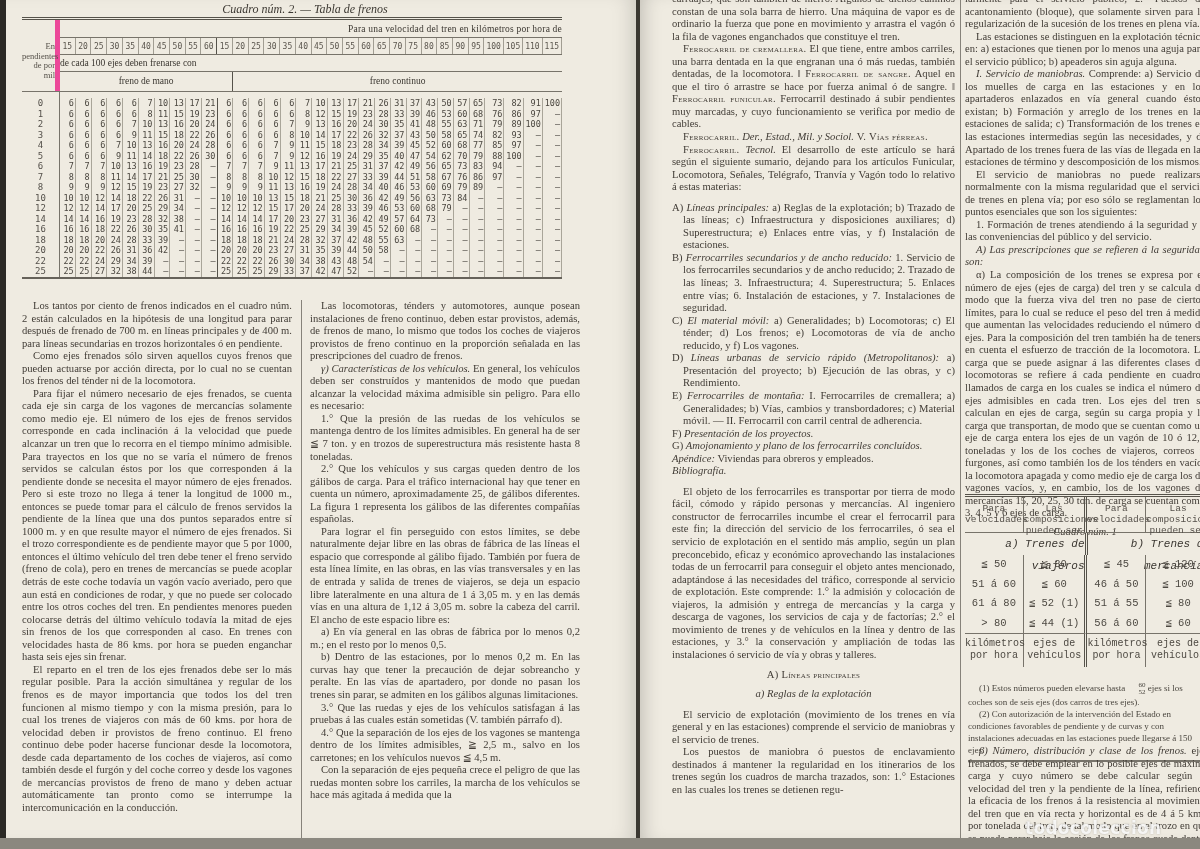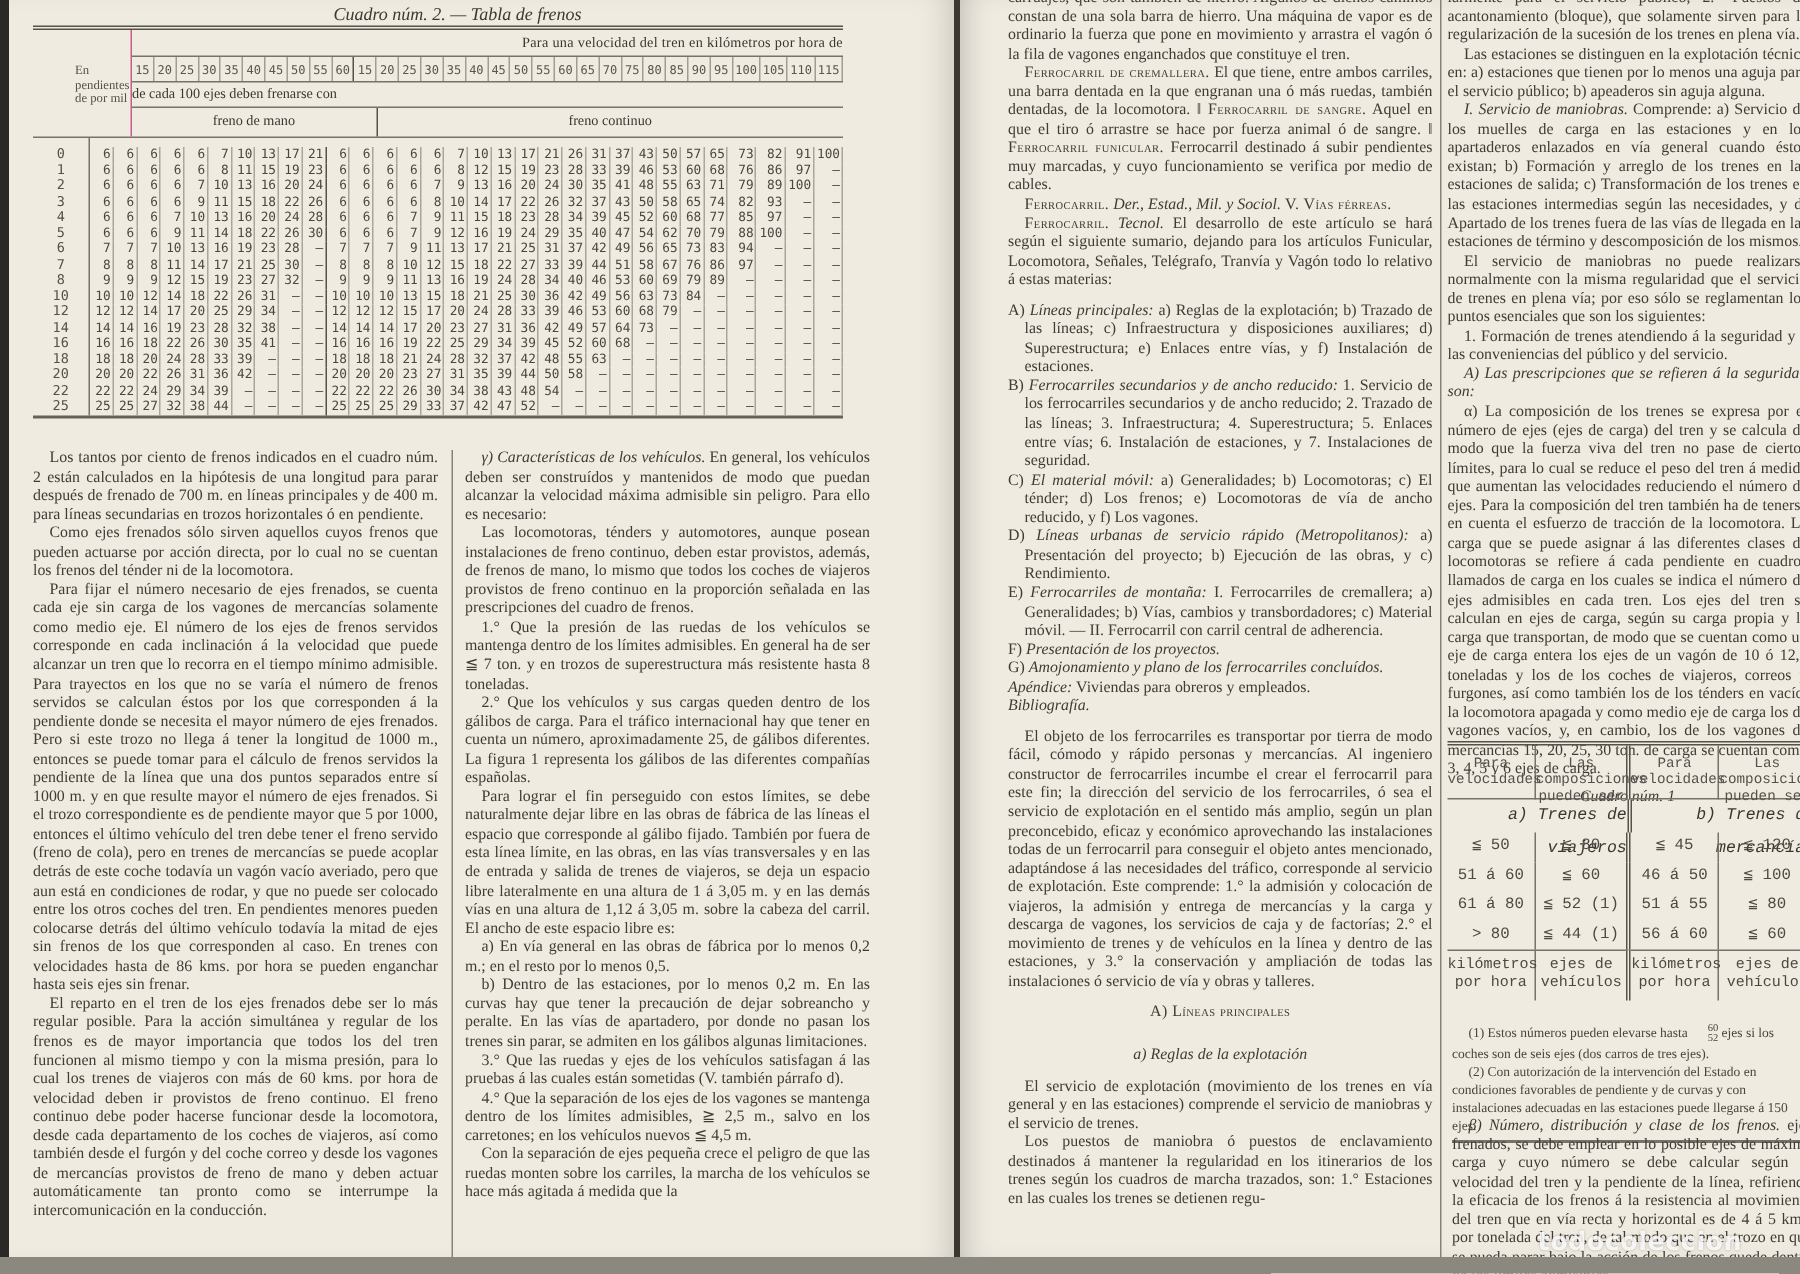--- a/index.html
+++ b/index.html
@@ -12,21 +12,21 @@
   .page.right { left: 640px; width: 560px; box-shadow: inset 14px 0 20px -12px rgba(0,0,0,.22); }
   .binding-left { position: absolute; left: 0; top: 0; width: 8px; height: 849px; background: #2b2925; }
   .gutter { position: absolute; left: 636px; top: 0; width: 4px; height: 838px; background: #3b3832; }
   .bottom-edge { position: absolute; left: 0; top: 838px; width: 1200px; height: 11px; background: #8b887f; }
 
   
   .caption { position: absolute; font-style: italic; font-size: 12px; text-align: center; color: #3c3832; }
   .t2-caption { left: 80px; top: 2px; width: 450px; }
   .t2 { position: absolute; left: 22px; top: 17px; width: 540px; border-top: 3px double #55524a; font-family: "DejaVu Sans Mono", monospace; }
   .t2-head { display: flex; border-bottom: 1px solid #77736a; }
-  .t2-stub { width: 38px; border-right: 1px solid #ec4899; font-family: "Liberation Serif", serif; font-size: 8.5px; line-height: 9.5px; text-align: left; padding-top: 22px; color: #555049; margin-left: 28px; }
+  .t2-stub { width: 38px; border-right: 5px solid #ec4899; font-family: "Liberation Serif", serif; font-size: 8.5px; line-height: 9.5px; text-align: right; padding-top: 22px; color: #555049; }
   .t2-headmain { flex: 1; }
   .t2-h1 { font-family: "Liberation Serif", serif; font-size: 9.5px; text-align: right; height: 18px; line-height: 18px; border-bottom: 1px solid #77736a; letter-spacing: .2px; }
   .t2-speeds { display: flex; height: 17px; border-bottom: 1px solid #77736a; }
   .t2-speeds span { flex: 1; font-size: 8px; text-align: center; line-height: 17px; border-right: 1px solid #a19d92; color: #5a554d; }
   .t2-speeds span.wide { flex: 1.25; }
   .t2-h2 { font-family: "Liberation Serif", serif; font-size: 9.5px; height: 17px; line-height: 17px; border-bottom: 1px solid #77736a; }
   .t2-h3 { display: flex; height: 19px; font-family: "Liberation Serif", serif; font-size: 9.5px; }
   .t2-h3 .hand { width: 34.5%; text-align: center; line-height: 19px; border-right: 1px solid #55524a; }
   .t2-h3 .cont { flex: 1; text-align: center; line-height: 19px; }
   .t2-body { display: flex; }
@@ -718,22 +718,22 @@
   <div class="vrule"></div>
 
   <div class="col l1">
     <p>Los tantos por ciento de frenos indicados en el cuadro núm. 2 están calculados en la hipótesis de una longitud para parar después de frenado de 700 m. en líneas principales y de 400 m. para líneas secundarias en trozos horizontales ó en pendiente.</p>
     <p>Como ejes frenados sólo sirven aquellos cuyos frenos que pueden actuarse por acción directa, por lo cual no se cuentan los frenos del ténder ni de la locomotora.</p>
     <p>Para fijar el número necesario de ejes frenados, se cuenta cada eje sin carga de los vagones de mercancías solamente como medio eje. El número de los ejes de frenos servidos corresponde en cada inclinación á la velocidad que puede alcanzar un tren que lo recorra en el tiempo mínimo admisible. Para trayectos en los que no se varía el número de frenos servidos se calculan éstos por los que corresponden á la pendiente donde se necesita el mayor número de ejes frenados. Pero si este trozo no llega á tener la longitud de 1000 m., entonces se puede tomar para el cálculo de frenos servidos la pendiente de la línea que una dos puntos separados entre sí 1000 m. y en que resulte mayor el número de ejes frenados. Si el trozo correspondiente es de pendiente mayor que 5 por 1000, entonces el último vehículo del tren debe tener el freno servido (freno de cola), pero en trenes de mercancías se puede acoplar detrás de este coche todavía un vagón vacío averiado, pero que aun está en condiciones de rodar, y que no puede ser colocado entre los otros coches del tren. En pendientes menores pueden colocarse detrás del último vehículo todavía la mitad de ejes sin frenos de los que corresponden al caso. En trenes con velocidades hasta de 86 kms. por hora se pueden enganchar hasta seis ejes sin frenar.</p>
     <p>El reparto en el tren de los ejes frenados debe ser lo más regular posible. Para la acción simultánea y regular de los frenos es de mayor importancia que todos los del tren funcionen al mismo tiempo y con la misma presión, para lo cual los trenes de viajeros con más de 60 kms. por hora de velocidad deben ir provistos de freno continuo. El freno continuo debe poder hacerse funcionar desde la locomotora, desde cada departamento de los coches de viajeros, así como también desde el furgón y del coche correo y desde los vagones de mercancías provistos de freno de mano y deben actuar automáticamente tan pronto como se interrumpe la intercomunicación en la conducción.</p>
   </div>
 
   <div class="col l2">
+    <p>Las locomotoras, ténders y automotores, aunque posean instalaciones de freno continuo, deben estar provistos, además, de frenos de mano, lo mismo que todos los coches de viajeros provistos de freno continuo en la proporción señalada en las prescripciones del cuadro de frenos.</p>
     <p><span class="it">γ) Características de los vehículos.</span><span> En general, los vehículos deben ser construídos y mantenidos de modo que puedan alcanzar la velocidad máxima admisible sin peligro. Para ello es necesario:</span></p>
-    <p>Las locomotoras, ténders y automotores, aunque posean instalaciones de freno continuo, deben estar provistos, además, de frenos de mano, lo mismo que todos los coches de viajeros provistos de freno continuo en la proporción señalada en las prescripciones del cuadro de frenos.</p>
     <p>1.° Que la presión de las ruedas de los vehículos se mantenga dentro de los límites admisibles. En general ha de ser ≦ 7 ton. y en trozos de superestructura más resistente hasta 8 toneladas.</p>
     <p>2.° Que los vehículos y sus cargas queden dentro de los gálibos de carga. Para el tráfico internacional hay que tener en cuenta un número, aproximadamente 25, de gálibos diferentes. La figura 1 representa los gálibos de las diferentes compañías españolas.</p>
     <p>Para lograr el fin perseguido con estos límites, se debe naturalmente dejar libre en las obras de fábrica de las líneas el espacio que corresponde al gálibo fijado. También por fuera de esta línea límite, en las obras, en las vías transversales y en las de entrada y salida de trenes de viajeros, se deja un espacio libre lateralmente en una altura de 1 á 3,05 m. y en las demás vías en una altura de 1,12 á 3,05 m. sobre la cabeza del carril. El ancho de este espacio libre es:</p>
     <p>a) En vía general en las obras de fábrica por lo menos 0,2 m.; en el resto por lo menos 0,5.</p>
     <p>b) Dentro de las estaciones, por lo menos 0,2 m. En las curvas hay que tener la precaución de dejar sobreancho y peralte. En las vías de apartadero, por donde no pasan los trenes sin parar, se admiten en los gálibos algunas limitaciones.</p>
     <p>3.° Que las ruedas y ejes de los vehículos satisfagan á las pruebas á las cuales están sometidas (V. también párrafo d).</p>
     <p>4.° Que la separación de los ejes de los vagones se mantenga dentro de los límites admisibles, ≧ 2,5 m., salvo en los carretones; en los vehículos nuevos ≦ 4,5 m.</p>
     <p>Con la separación de ejes pequeña crece el peligro de que las ruedas monten sobre los carriles, la marcha de los vehículos se hace más agitada á medida que la</p>
   </div>
 
@@ -755,21 +755,21 @@
         <p><span>E) </span><span class="it">Ferrocarriles de montaña:</span><span> I. Ferrocarriles de cremallera; a) Generalidades; b) Vías, cambios y transbordadores; c) Material móvil. — II. Ferrocarril con carril central de adherencia.</span></p>
         <p><span>F) </span><span class="it">Presentación de los proyectos.</span><span></span></p>
         <p><span>G) </span><span class="it">Amojonamiento y plano de los ferrocarriles concluídos.</span><span></span></p>
       </div>
     <p class="noind"><span class="it">Apéndice:</span><span> Viviendas para obreros y empleados.</span></p>
     <p class="noind it">Bibliografía.</p>
     <div class="gap"></div>
     <p>El objeto de los ferrocarriles es transportar por tierra de modo fácil, cómodo y rápido personas y mercancías. Al ingeniero constructor de ferrocarriles incumbe el crear el ferrocarril para este fin; la dirección del servicio de los ferrocarriles, ó sea el servicio de explotación en el sentido más amplio, según un plan preconcebido, eficaz y económico aprovechando las instalaciones todas de un ferrocarril para conseguir el objeto antes mencionado, adaptándose á las necesidades del tráfico, corresponde al servicio de explotación. Este comprende: 1.° la admisión y colocación de viajeros, la admisión y entrega de mercancías y la carga y descarga de vagones, los servicios de caja y de factorías; 2.° el movimiento de trenes y de vehículos en la línea y dentro de las estaciones, y 3.° la conservación y ampliación de todas las instalaciones ó servicio de vía y obras y talleres.</p>
     <div class="gap"></div>
     <p class="center sc">A) Líneas principales</p>
-    <p class="center it" style="margin-top:16px">a) Reglas de la explotación</p>
+    <p class="center it" style="margin-top:6px">a) Reglas de la explotación</p>
     <div class="gap"></div>
     <p>El servicio de explotación (movimiento de los trenes en vía general y en las estaciones) comprende el servicio de maniobras y el servicio de trenes.</p>
     <p>Los puestos de maniobra ó puestos de enclavamiento destinados á mantener la regularidad en los itinerarios de los trenes según los cuadros de marcha trazados, son: 1.° Estaciones en las cuales los trenes se detienen regu-</p>
   </div>
 
   <div class="vrule2"></div>
 
   <div class="col r2">
     <p class="noind">larmente para el servicio público; 2.° Puestos de acantonamiento (bloque), que solamente sirven para la regularización de la sucesión de los trenes en plena vía.</p>
     <p>Las estaciones se distinguen en la explotación técnica en: a) estaciones que tienen por lo menos una aguja para el servicio público; b) apeaderos sin aguja alguna.</p>

